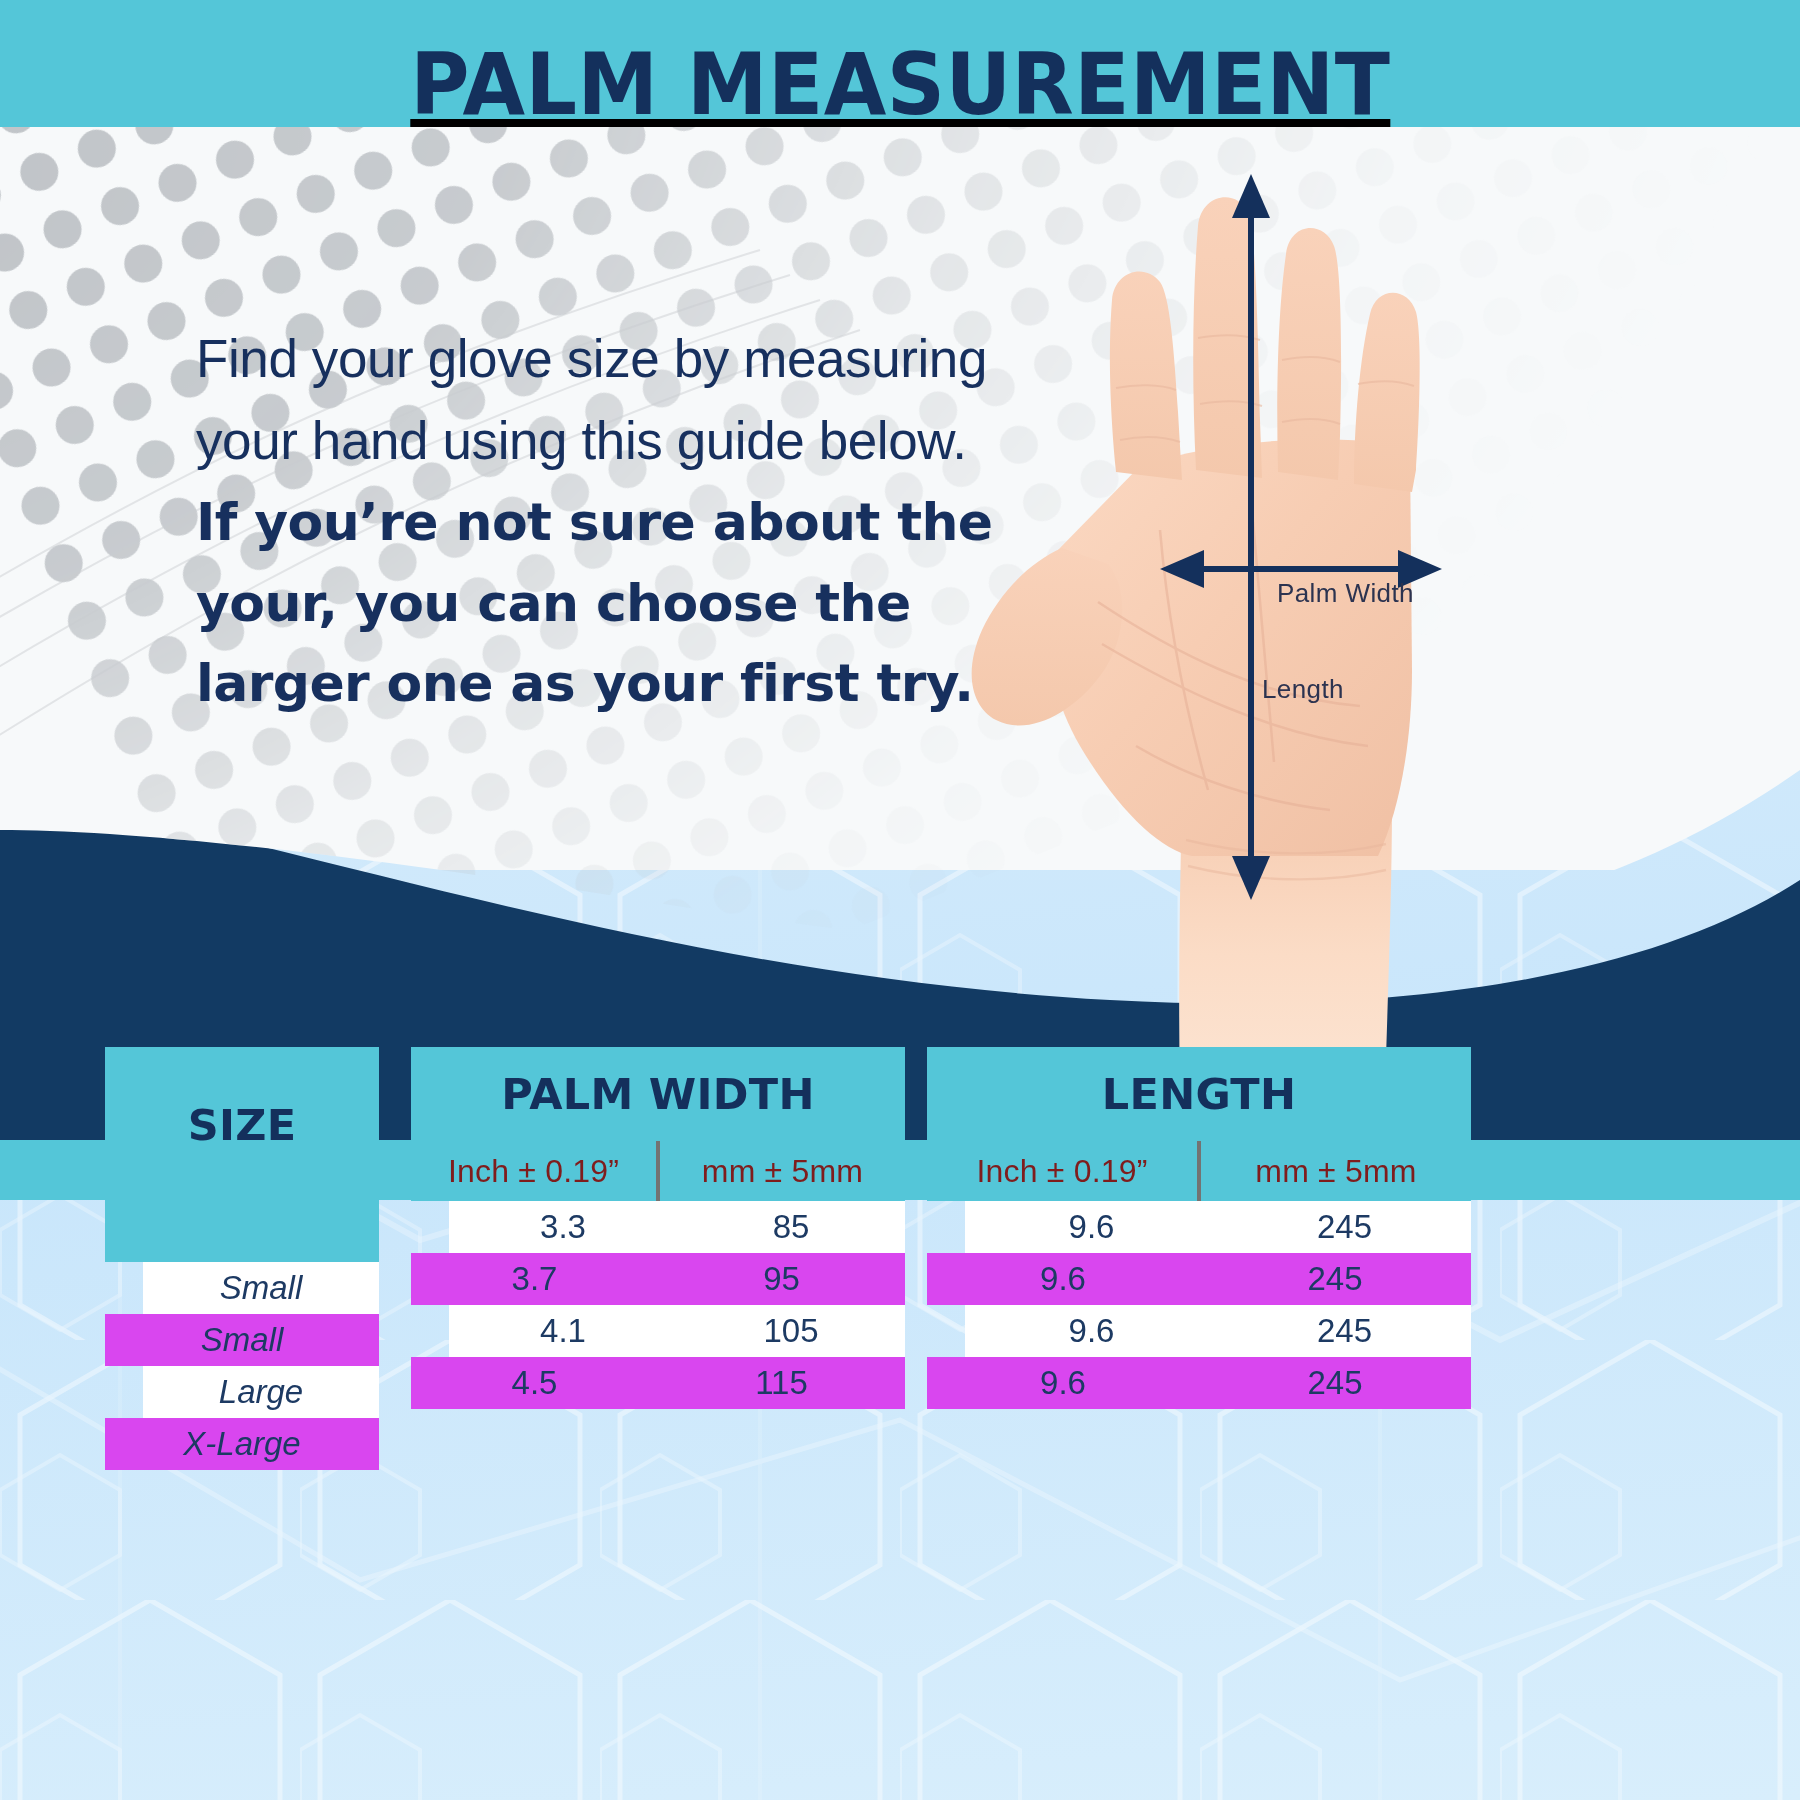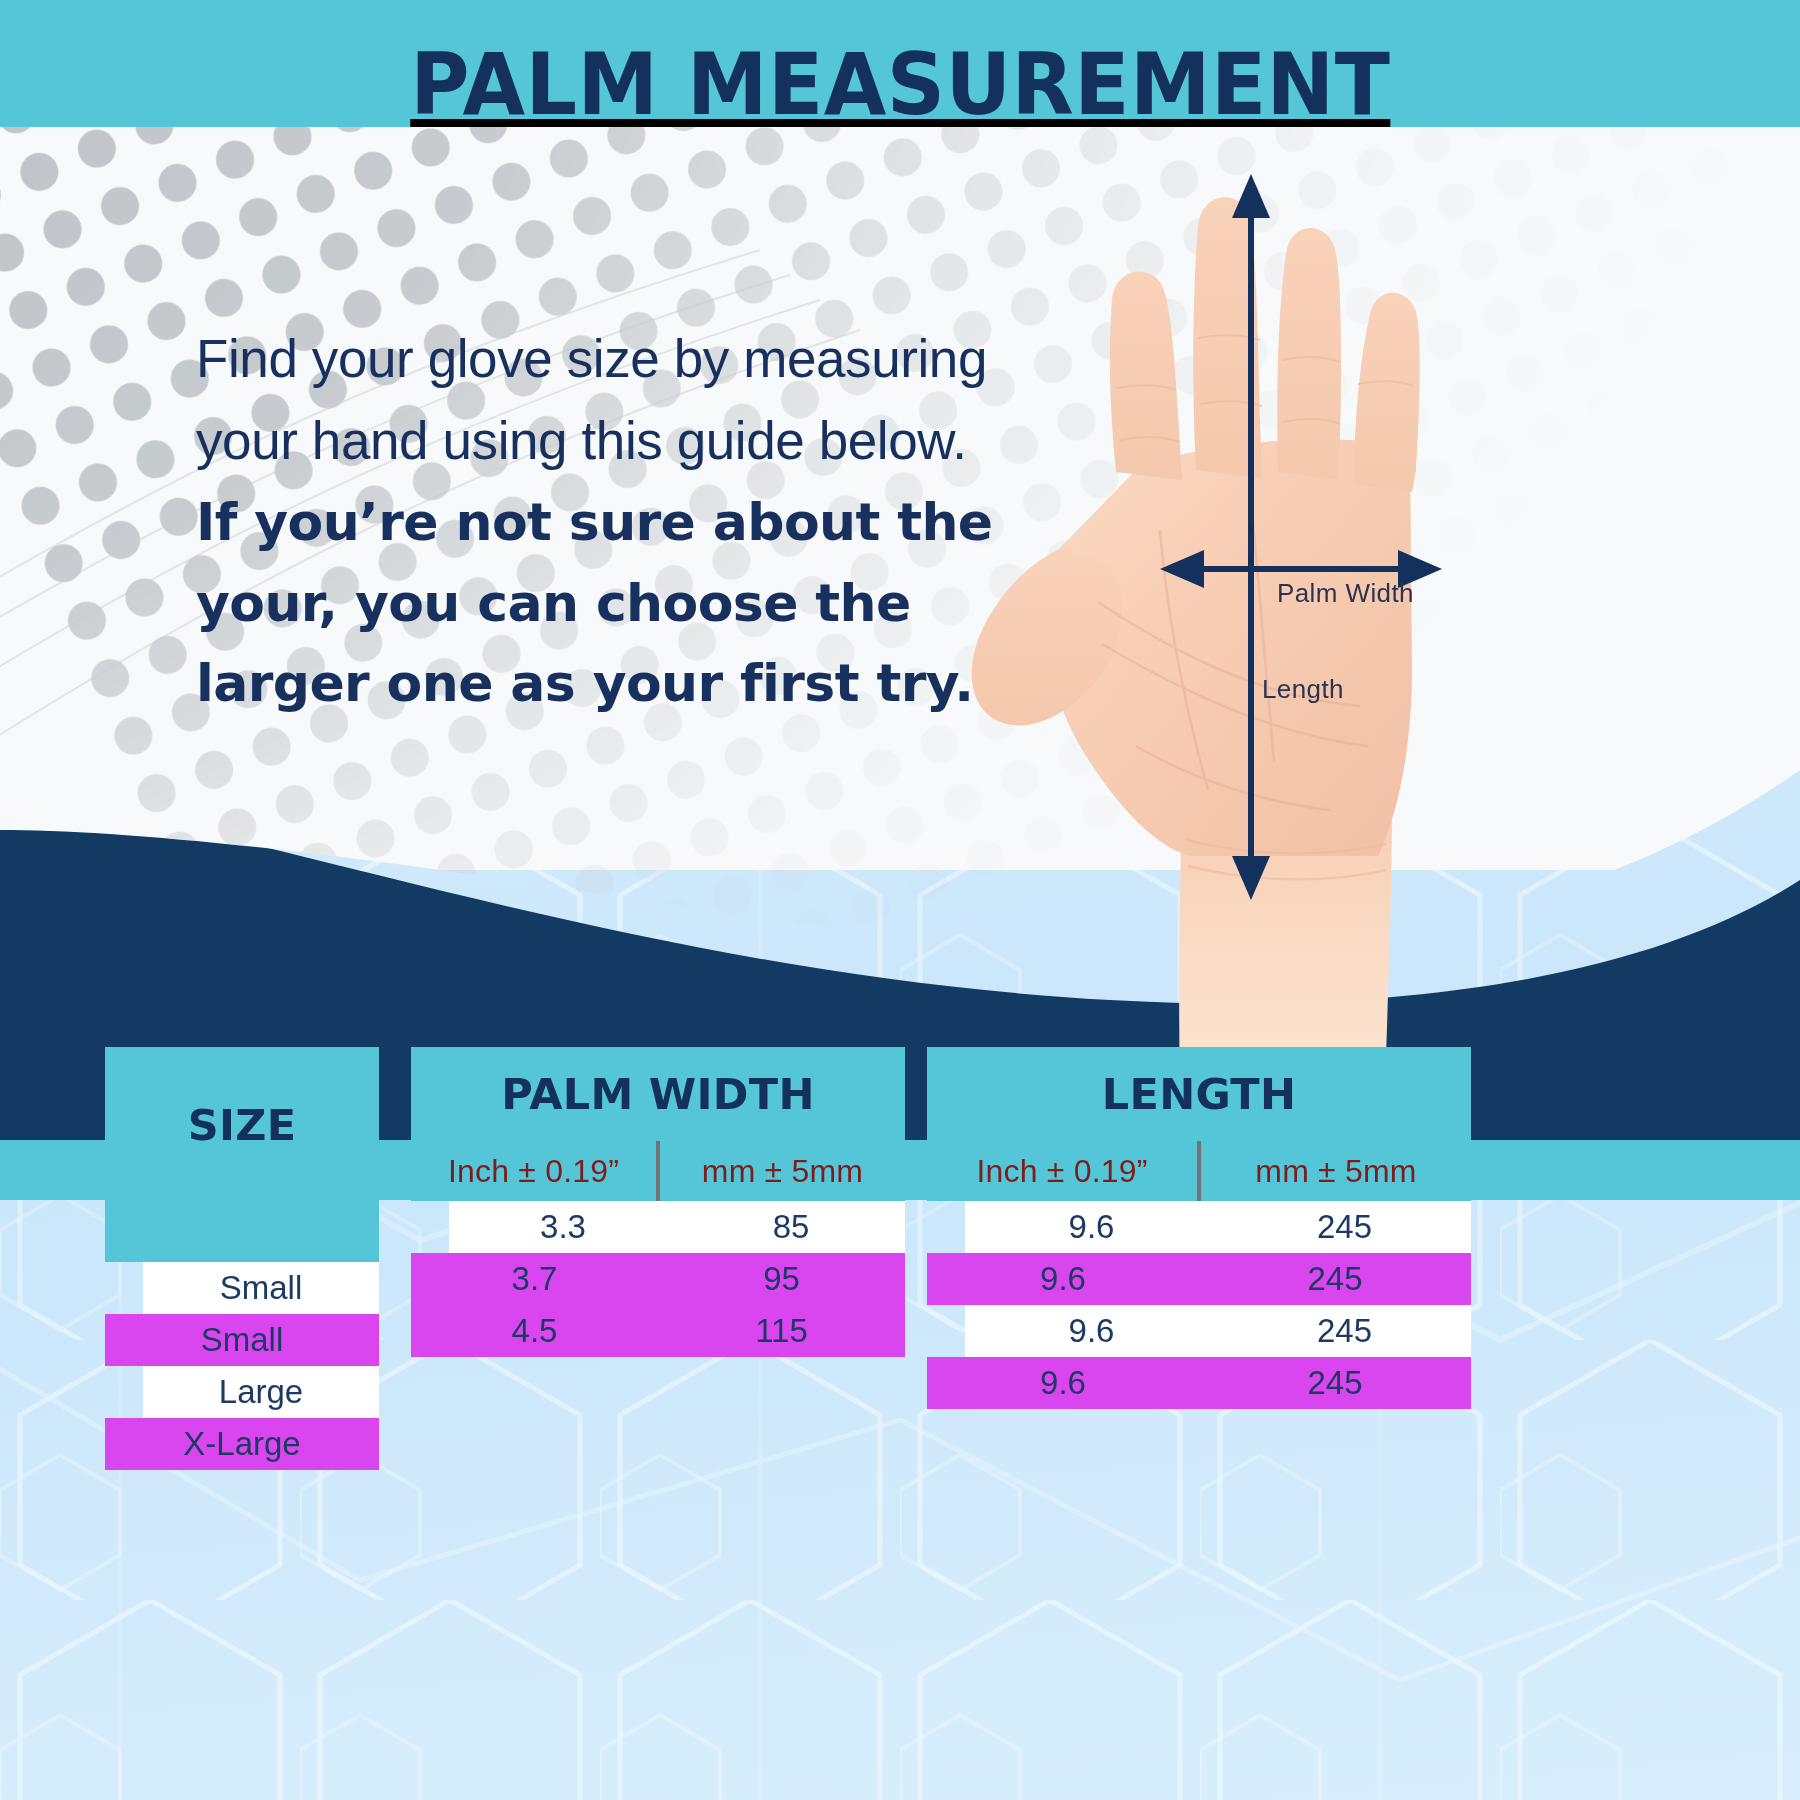--- a/index.html
+++ b/index.html
@@ -101,21 +101,21 @@
   }
   .sub-cell + .sub-cell { border-left:4px solid #737373; }
 
   .data-row { display:flex; height:52px; }
   .data-row.odd  { background:#ffffff;margin-left:38px; }
   .data-row.even { background:#d946ef; }
   .data-cell {
     flex:1; display:flex; align-items:center; justify-content:center;
     color:#1d3a63; font-size:33px; font-family:"Liberation Sans", sans-serif;
   }
-  .size-cell { justify-content:center; }
+  .size-cell { justify-content:center;font-style:italic; }
 
   .g-size .size-head { height:155px; }
   .g-size .size-filler { height:60px; background:#54c6d8; }
 </style>
 </head>
 <body>
 
 <div id="stage">
 
   <div class="bg-base"></div>
@@ -323,20 +323,24 @@
         <div class="sub-cell">mm ± 5mm</div>
       </div>
       <div class="data-row odd">
         <div class="data-cell">3.3</div>
         <div class="data-cell">85</div>
       </div>
       <div class="data-row even">
         <div class="data-cell">3.7</div>
         <div class="data-cell">95</div>
       </div>
+      <div class="data-row odd">
+        <div class="data-cell">4.1</div>
+        <div class="data-cell">105</div>
+      </div>
       <div class="data-row even">
         <div class="data-cell">4.5</div>
         <div class="data-cell">115</div>
       </div>
     </div>
 
     <div class="tbl-group g-length">
       <div class="grp-head short">LENGTH</div>
       <div class="sub-row">
         <div class="sub-cell">Inch ± 0.19”</div>

